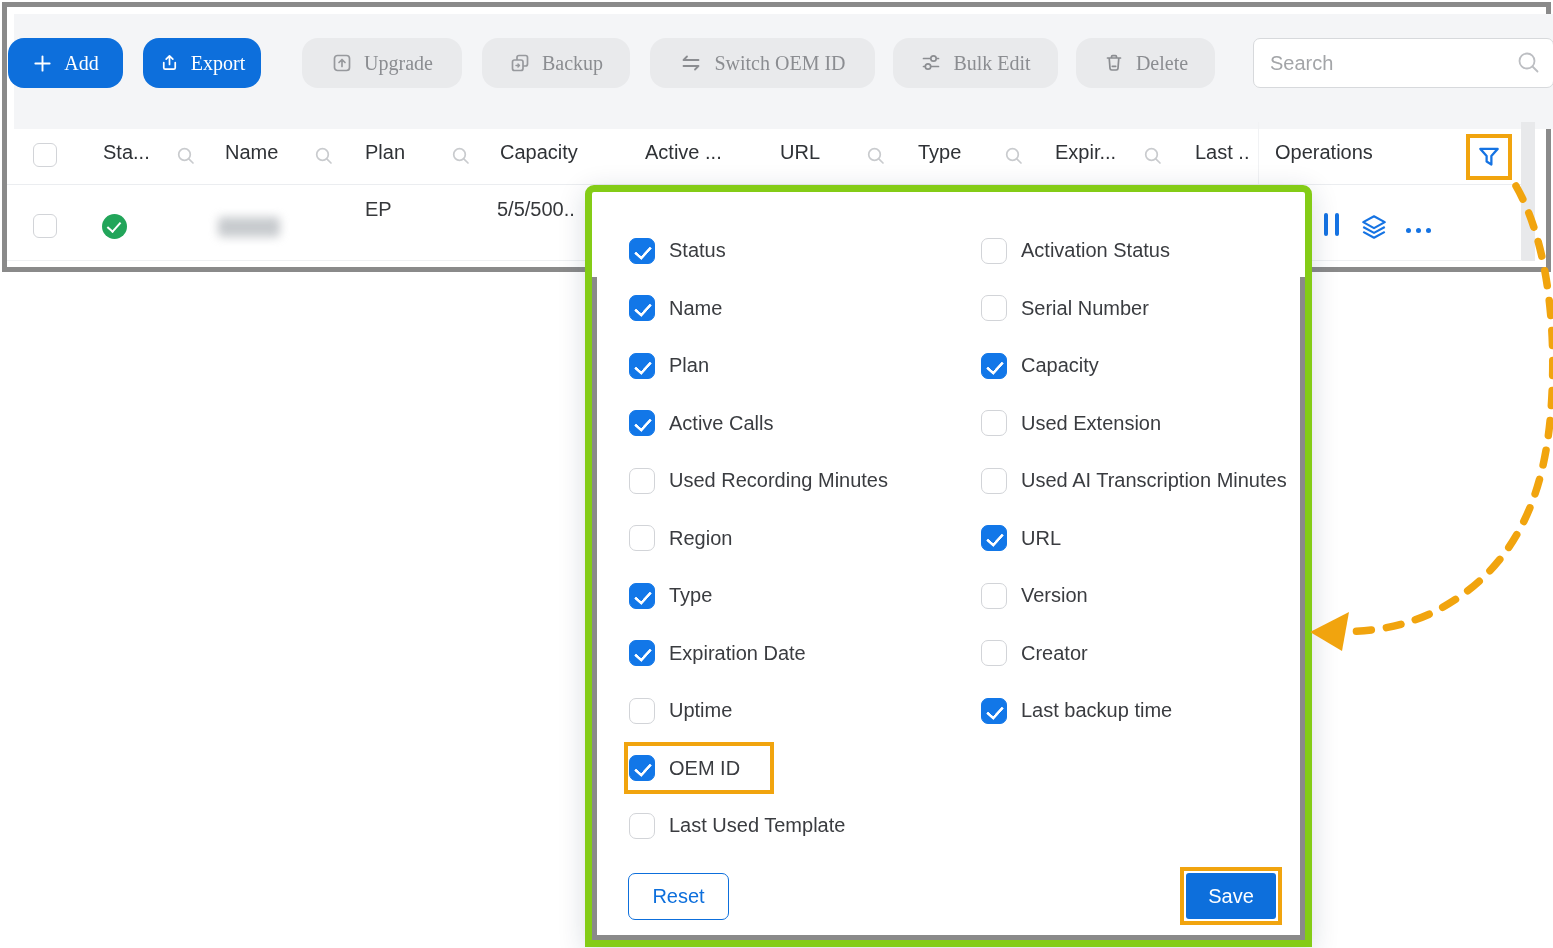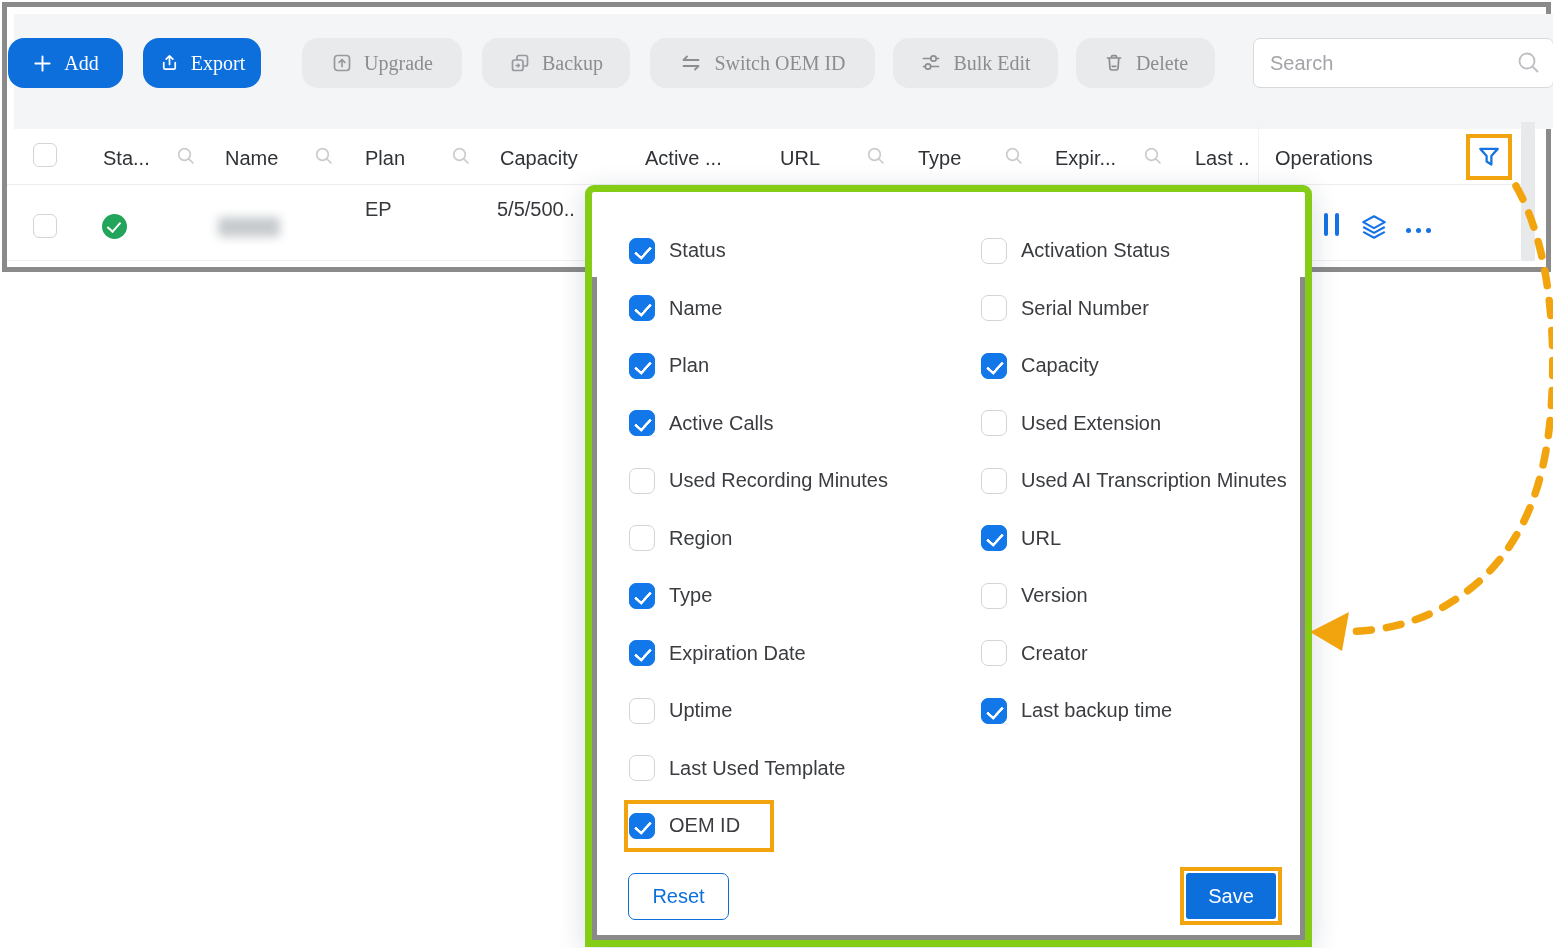--- a/index.html
+++ b/index.html
@@ -19,21 +19,21 @@
   .btn-gray { background:#e9eaec; color:#8b8d91; }
   .icon-svg { flex:none; display:block; }
 
   .search-box { position:absolute; left:1221px; top:38px; width:301px; height:50px; z-index:2;margin-left:32px; }
   .search-box input { width:100%; height:100%; border:1px solid #d7d9dc; border-radius:7px;
           padding:0 46px 0 16px; font-size:20px; font-family:inherit; color:#333; background:#fff; }
   .search-box input::placeholder { color:#a3a5a8; }
   .search-box .mag { position:absolute; right:12px; top:12px; }
 
   
-  .hcell { position:absolute; top:141px; font-size:20px; color:#2f3236; white-space:nowrap; z-index:2;margin-top:6px; }
+  .hcell { position:absolute; top:141px; font-size:20px; color:#2f3236; white-space:nowrap; z-index:2; }
   .hicon { position:absolute; top:146px; z-index:2; }
   .hline  { position:absolute; left:7px; top:184px; width:1515px; height:1px; background:#ebedf0; z-index:2; }
   .rline  { position:absolute; left:7px; top:260px; width:1515px; height:1px; background:#eef0f2; z-index:2; }
   .colline { position:absolute; top:122px; width:1px; height:139px; background:#f1f2f4; z-index:2; }
   .vscroll { position:absolute; left:1521px; top:122px; width:14px; height:139px; background:#e8e9eb; z-index:2; }
 
   .tcb { position:absolute; width:24px; height:24px; border:1px solid #d2d4d8; border-radius:6px; background:#fff; z-index:2; }
   .status-ok { position:absolute; left:102px; top:214px; width:25px; height:25px; border-radius:50%;
                background:var(--success-green,#22a55a); z-index:2; }
   .status-ok::after { content:""; position:absolute; left:8px; top:5px; width:6px; height:11px;
@@ -238,28 +238,28 @@
       </div>
       <div class="crow">
         <span class="cb checked"></span>
         <span class="clabel">Expiration Date</span>
       </div>
       <div class="crow">
         <span class="cb"></span>
         <span class="clabel">Uptime</span>
       </div>
       <div class="crow">
-        <span class="cb"></span>
-        <span class="clabel">Last Used Template</span>
-      </div>
-      <div class="crow">
         <span class="hl-box">
           <span class="cb checked"></span>
           <span class="clabel">OEM ID</span>
         </span>
+      </div>
+      <div class="crow">
+        <span class="cb"></span>
+        <span class="clabel">Last Used Template</span>
       </div>
     </div>
 
     <div class="mcol mcol-right">
       <div class="crow">
         <span class="cb"></span>
         <span class="clabel">Activation Status</span>
       </div>
       <div class="crow">
         <span class="cb"></span>

